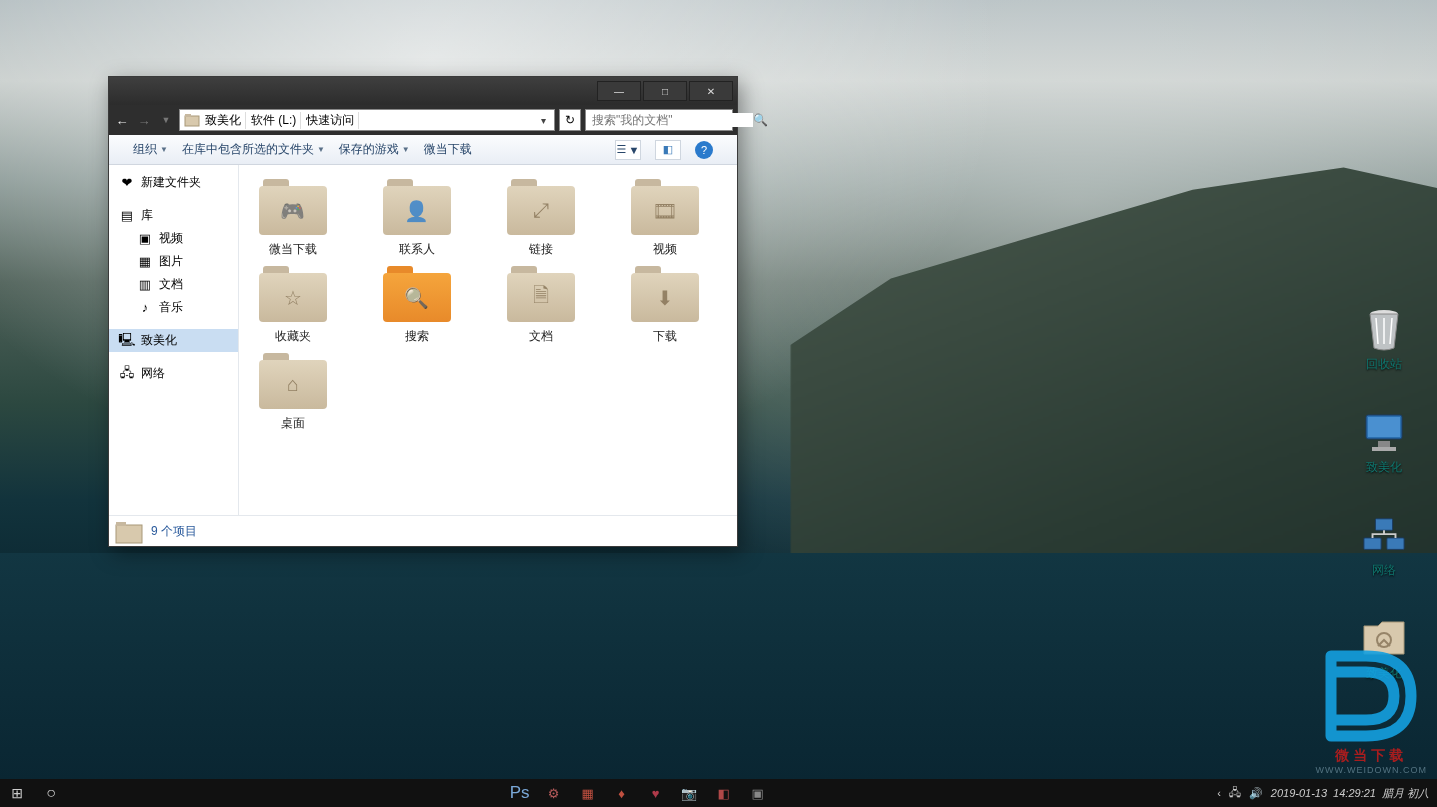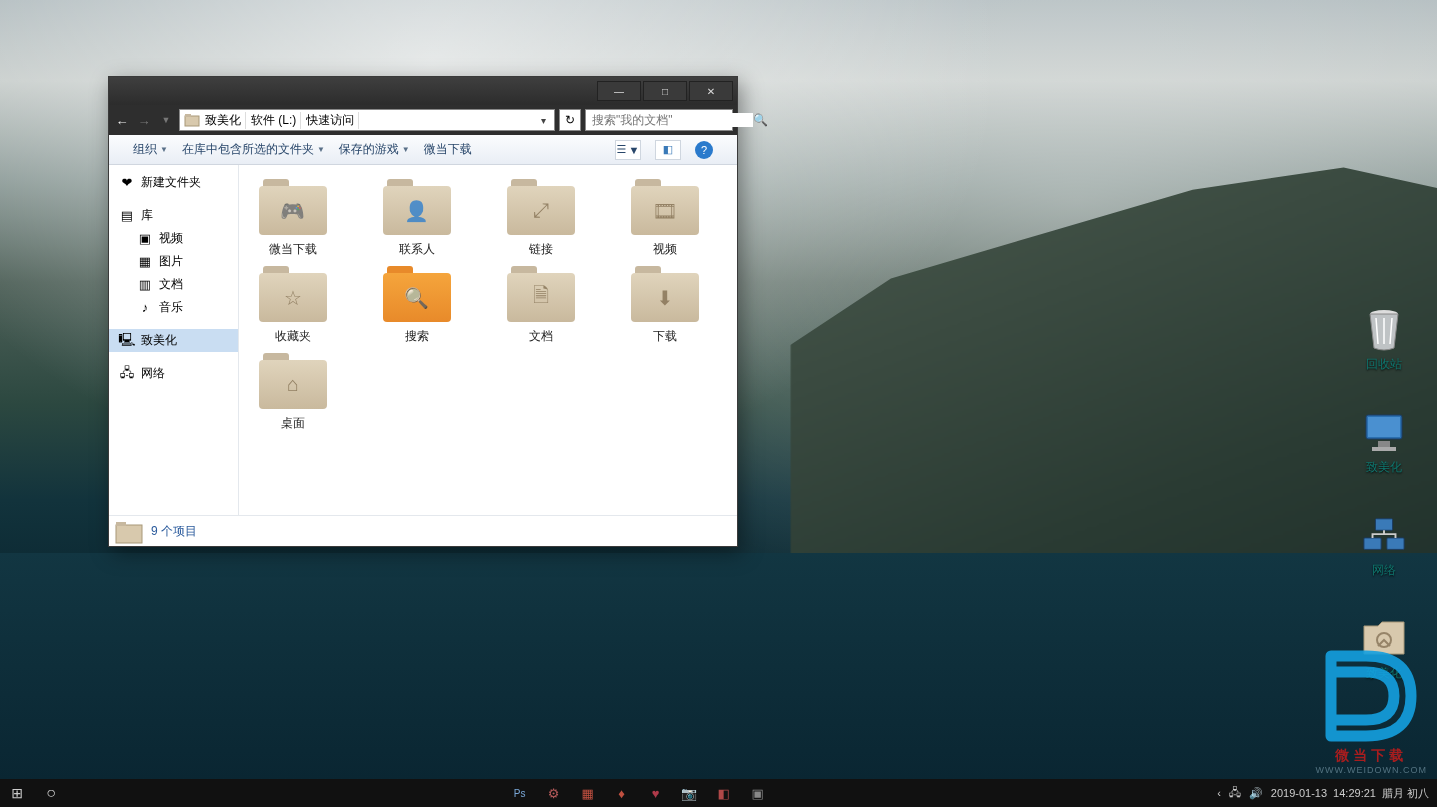--- a/index.html
+++ b/index.html
@@ -61,21 +61,21 @@
 .folder.orange .sym{color:rgba(255,255,255,.85);}
 
 .statusbar{height:32px;border-top:1px solid #e4e8ed;display:flex;align-items:center;padding:0 6px;gap:8px;font-size:12px;color:#2a5a9c;}
 .statusbar .sfold{width:28px;height:24px;}
 
 
 .taskbar{position:absolute;left:0;right:0;bottom:0;height:28px;background:#111;display:flex;align-items:center;color:#ccc;font-size:11px;}
 .taskbar .tb{width:34px;height:28px;display:flex;align-items:center;justify-content:center;cursor:pointer;}
 .taskbar .mid{flex:1;display:flex;justify-content:center;gap:0;}
 .taskbar .tray{display:flex;align-items:center;gap:8px;padding:0 8px;}
-.taskbar .clock{display:flex;align-items:center;gap:6px;white-space:nowrap;}
+.taskbar .clock{display:flex;align-items:center;gap:6px;white-space:nowrap;font-style:italic;}
 </style>
 </head>
 <body>
 
 <div class="sky"></div>
 <div class="mountain"></div>
 <div class="water"></div>
 
 <div class="desk-icons">
   <div class="desk-icon">
@@ -308,21 +308,21 @@
         <rect x="1" y="2" width="10" height="4" fill="#c7b89f"></rect>
       </svg>
     <span>9 个项目</span>
   </div>
 </div>
 
 <div class="taskbar">
   <div class="tb" style="font-size:14px;">⊞</div>
   <div class="tb" style="font-size:16px;">○</div>
   <div class="mid" id="tbapps">
-      <div class="tb" style="color: rgb(122, 168, 216); font-size: 10px;">Ps</div>
+      <div class="tb" style="color: rgb(122, 168, 216); font-size: 17px;">Ps</div>
       <div class="tb" style="color: rgb(180, 90, 90); font-size: 13px;">⚙</div>
       <div class="tb" style="color: rgb(192, 80, 64); font-size: 13px;">▦</div>
       <div class="tb" style="color: rgb(192, 80, 64); font-size: 13px;">♦</div>
       <div class="tb" style="color: rgb(176, 58, 74); font-size: 13px;">♥</div>
       <div class="tb" style="color: rgb(170, 170, 170); font-size: 13px;">📷</div>
       <div class="tb" style="color: rgb(176, 72, 72); font-size: 13px;">◧</div>
       <div class="tb" style="color: rgb(136, 136, 136); font-size: 13px;">▣</div>
     </div>
   <div class="tray">
     <span>‹</span>

